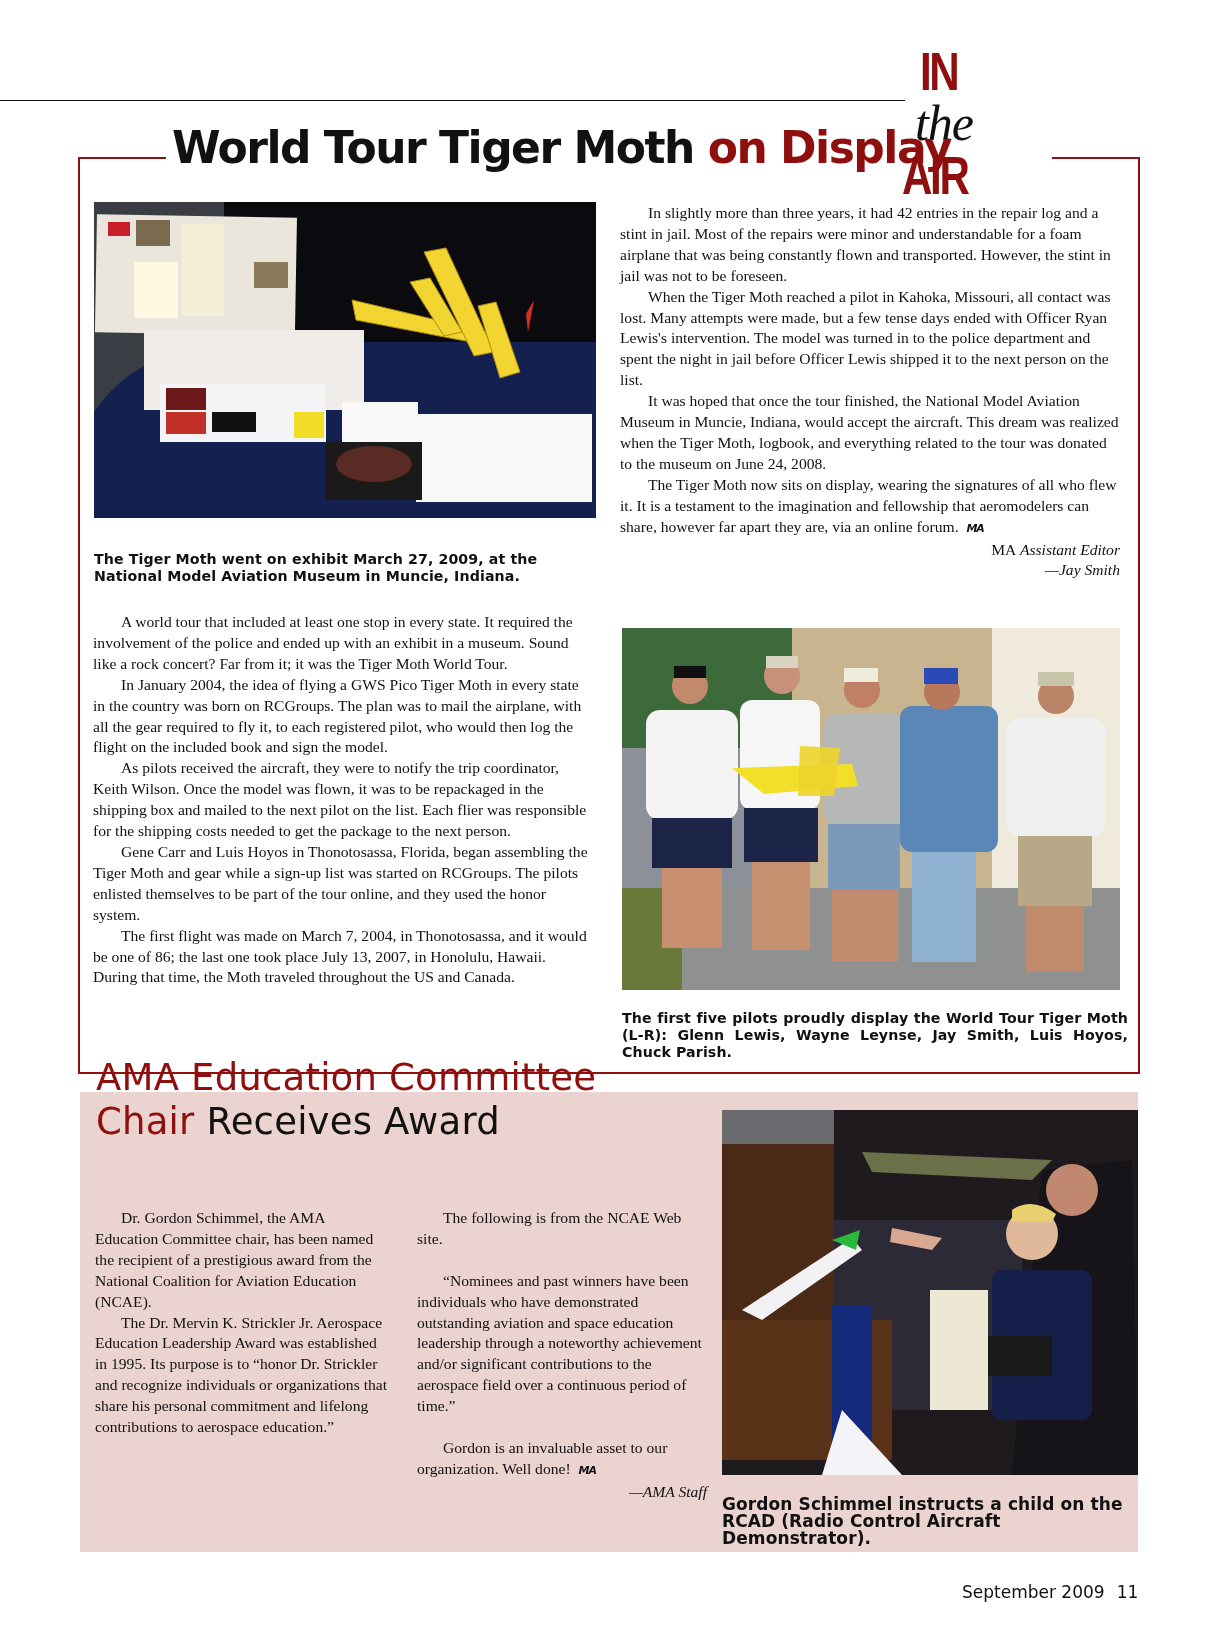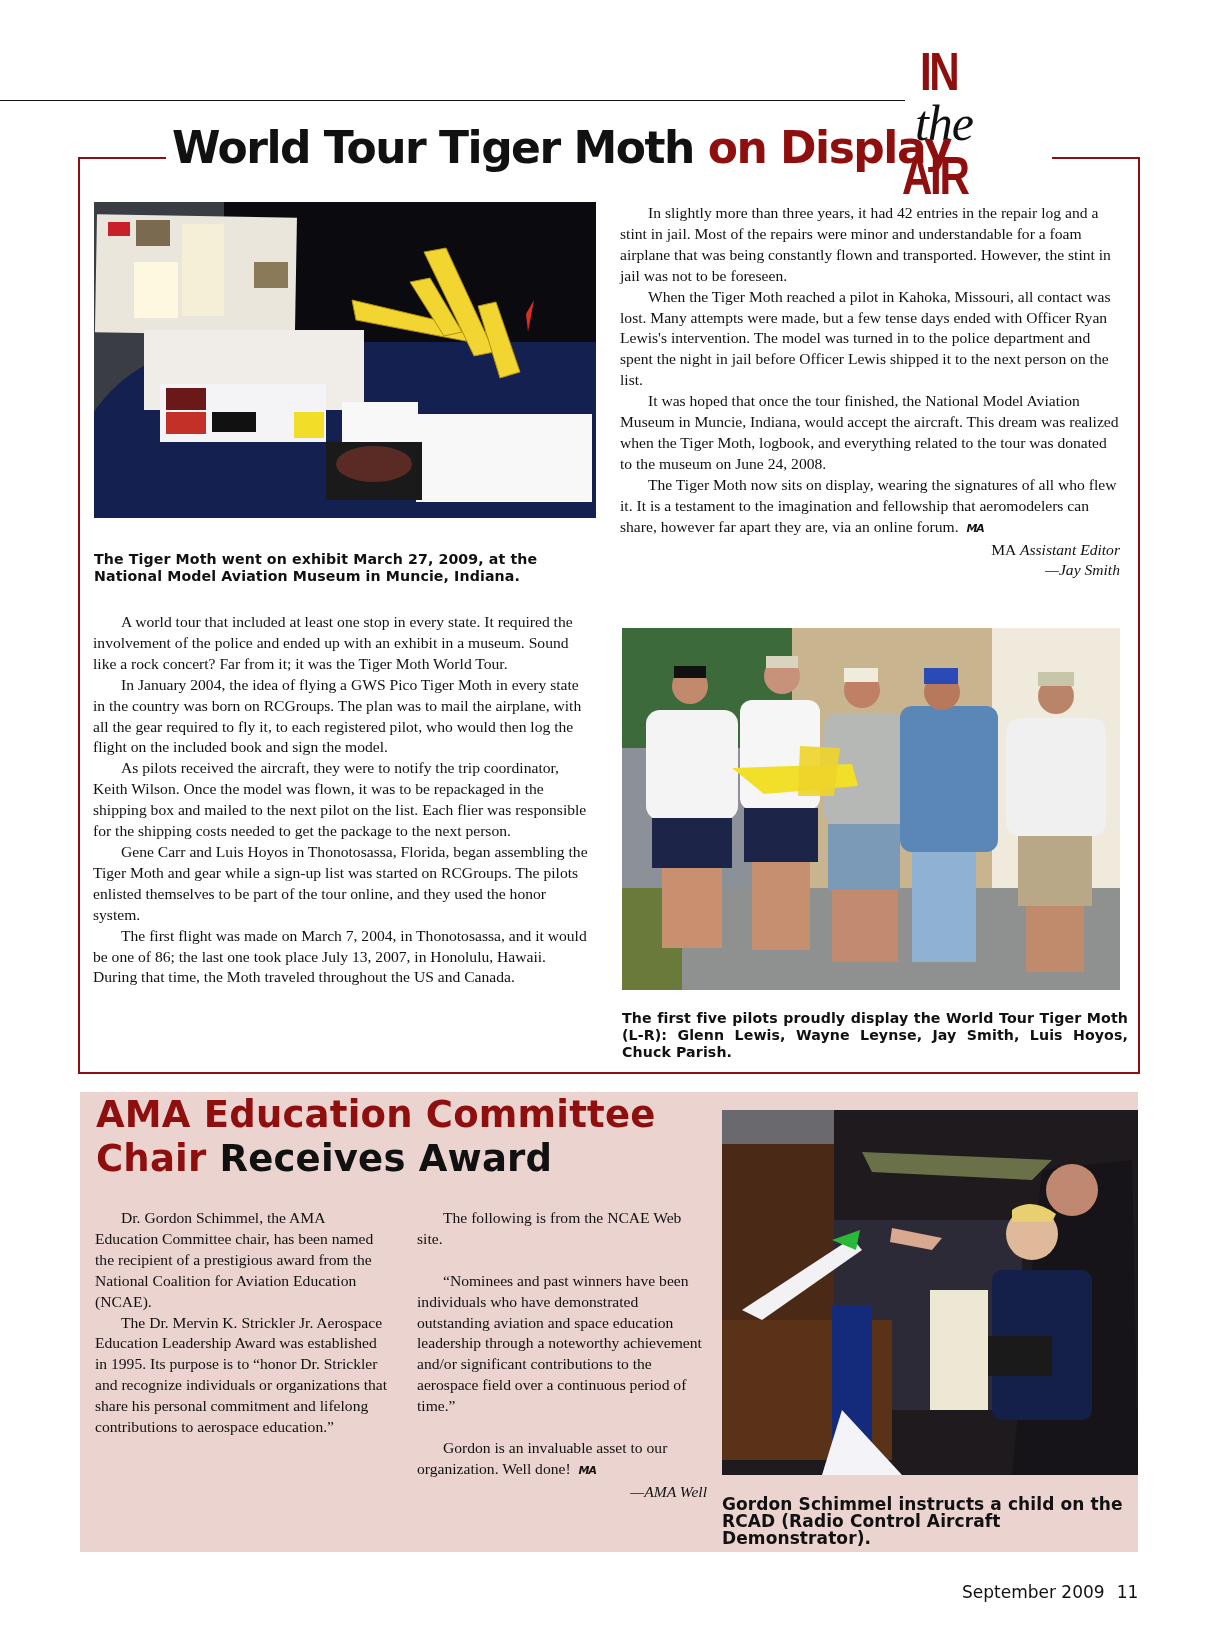--- a/index.html
+++ b/index.html
@@ -34,21 +34,21 @@
   .body-text { font-family: "Liberation Serif", serif; font-size: 15.6px; line-height: 20.9px; color: #111; }
   .body-text p { margin: 0; text-indent: 28px; }
   .col-right-top { left: 620px; top: 203px; width: 500px; }
   .col-left { left: 93px; top: 612px; width: 500px; }
   .sig { text-align: right; text-indent: 0 !important; font-style: italic; }
   .sig .roman { font-style: normal; }
   .endmark { font-family: "DejaVu Sans", sans-serif; font-weight: bold; font-style: italic; font-size: 11px; letter-spacing: -1px; }
 
   
   .sidebar-box { left: 80px; top: 1092px; width: 1058px; height: 460px; background: #ebd3d0; }
-  .h2 { left: 96px; top: 1093px; font-family: "DejaVu Sans", sans-serif; font-weight: bold; font-size: 37px; line-height: 44px; color: #111; letter-spacing: 0.2px; }
+  .h2 { left: 96px; top: 1056px; font-family: "DejaVu Sans", sans-serif; font-weight: normal; font-size: 37px; line-height: 44px; color: #111; letter-spacing: 0.2px; }
   .h2 .red { color: #8e0f0e; }
   .col-a { left: 95px; top: 1208px; width: 296px; }
   .col-b { left: 417px; top: 1208px; width: 290px; }
   .col-a p, .col-b p { text-indent: 26px; }
   .gap { height: 20.9px; }
 
   .footer { left: 962px; top: 1582px; font-family: "DejaVu Sans", sans-serif; font-size: 17px; color: #111; white-space: nowrap; }
   .footer .num { margin-left: 12px; }
 </style>
 </head>
@@ -170,21 +170,21 @@
   <p>Dr. Gordon Schimmel, the AMA Education Committee chair, has been named the recipient of a prestigious award from the National Coalition for Aviation Education (NCAE).</p>
   <p>The Dr. Mervin K. Strickler Jr. Aerospace Education Leadership Award was established in 1995. Its purpose is to “honor Dr. Strickler and recognize individuals or organizations that share his personal commitment and lifelong contributions to aerospace education.”</p>
 </div>
 
 <div class="abs body-text col-b">
   <p>The following is from the NCAE Web site.</p>
   <div class="gap"></div>
   <p>“Nominees and past winners have been individuals who have demonstrated outstanding aviation and space education leadership through a noteworthy achievement and/or significant contributions to the aerospace field over a continuous period of time.”</p>
   <div class="gap"></div>
   <p><span>Gordon is an invaluable asset to our organization. Well done!</span>&nbsp; <span class="endmark">MA</span></p>
-  <p class="sig">—AMA Well</p>
+  <p class="sig">—AMA Staff</p>
 </div>
 
 <div class="abs photo photo3">
   <svg width="416" height="365" viewBox="0 0 416 365">
     <rect width="416" height="365" fill="#1e1a1e"></rect>
     <rect x="0" y="0" width="112" height="34" fill="#6a6a6e"></rect>
     <rect x="0" y="34" width="112" height="230" fill="#4a2a16"></rect>
     <path d="M112 110 L300 110 L300 300 L112 300 Z" fill="#2c2a36"></path>
     <path d="M140 42 L330 50 L310 70 L150 62 Z" fill="#6a7048"></path>
     <rect x="0" y="210" width="170" height="140" fill="#5a3218"></rect>

